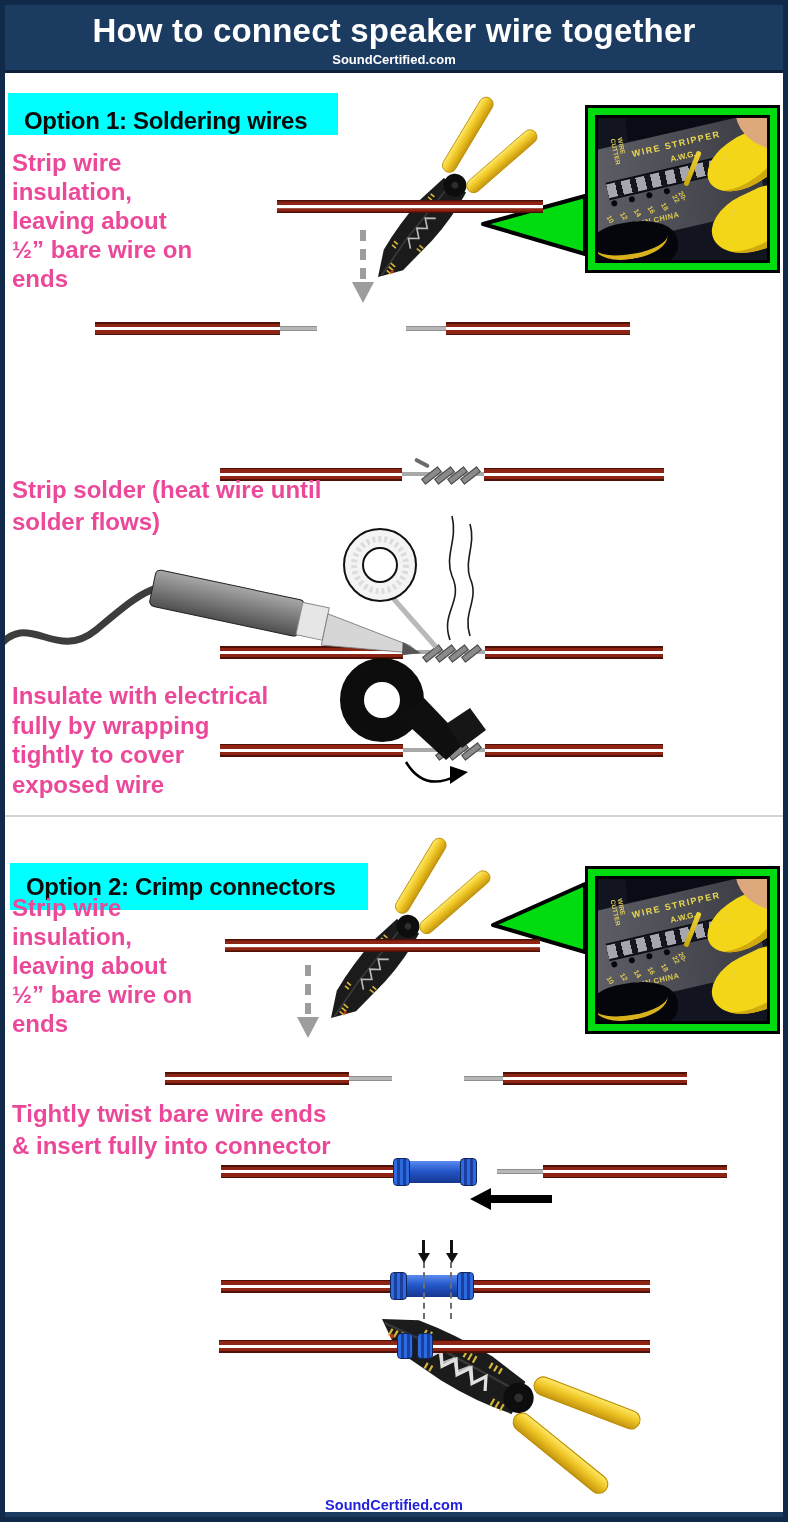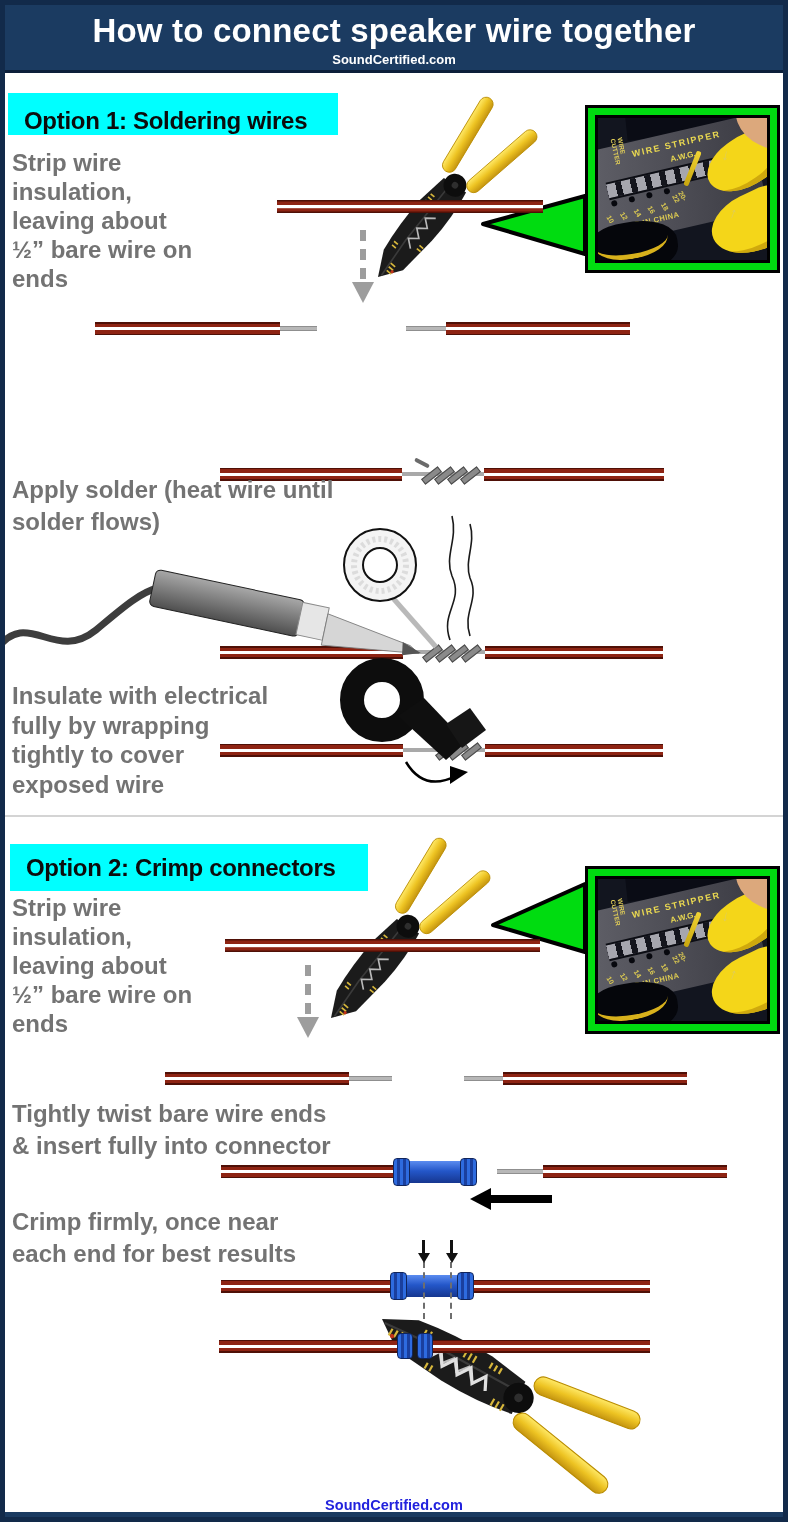--- a/index.html
+++ b/index.html
@@ -10,21 +10,21 @@
   .header-bar{position:absolute;left:5px;top:5px;right:5px;height:65px;background:#1b3b61;
               border-bottom:3px solid #0c1f3a;z-index:6;}
   .page-title{position:absolute;left:0;right:0;top:7px;text-align:center;color:#fff;
               font-size:33px;font-weight:bold;letter-spacing:.2px;}
   .site-name{position:absolute;left:0;right:0;top:47px;text-align:center;color:#fff;
              font-size:13px;font-weight:bold;}
   
   .h-band{position:absolute;background:#00ffff;color:#0c0c0c;font-weight:bold;
           font-size:24px;letter-spacing:-.3px;display:flex;align-items:center;
           padding-left:16px;box-sizing:border-box;z-index:6;}
-  .body-text{position:absolute;color:#737373;font-weight:bold;font-size:24px;
+  .body-text{position:absolute;color:#ec4899;font-weight:bold;font-size:24px;
              white-space:pre-line;z-index:6;}
   
   .wire{position:absolute;height:13px;z-index:2;
         background:linear-gradient(to bottom,#4f1007 0 1.5px,#8e2413 1.5px 5px,
         #ffffff 5px 8.2px,#8e2413 8.2px 11.5px,#4f1007 11.5px 13px);}
   .bare{position:absolute;height:5px;background:#b7b7b7;border-top:1px solid #8f8f8f;
         border-bottom:1px solid #8f8f8f;box-sizing:border-box;z-index:2;}
   .twist{position:absolute;width:82px;height:27px;z-index:3;}
   .twist .line{position:absolute;left:0;right:0;top:11px;height:4px;background:#a9a9a9;}
   .twist .hx{position:absolute;top:4px;width:5px;height:19px;background:#8a8a8a;
@@ -145,21 +145,21 @@
   <div class="twist" style="left:402px;top:461px;">
     <div class="hook"></div>
       <div class="line"></div>
     <div class="hx" style="left:26px;"></div>
       <div class="hx" style="left:39px;"></div>
     <div class="hx" style="left:52px;"></div>
       <div class="hx" style="left:65px;"></div>
   </div>
   <div class="wire" style="left:484px;top:468px;width:180px;"></div>
 
-  <div class="body-text" style="left:12px;top:474px;line-height:32px;">Apply solder (heat wire until
+  <div class="body-text" style="left:12px;top:474px;line-height:32px;">Strip solder (heat wire until
 solder flows)</div>
 
   <div class="wire" style="left:220px;top:646px;width:183px;"></div>
   <div class="twist" style="left:403px;top:639px;">
     <div class="line"></div>
     <div class="hx" style="left:26px;"></div>
       <div class="hx" style="left:39px;"></div>
     <div class="hx" style="left:52px;"></div>
       <div class="hx" style="left:65px;"></div>
   </div>
@@ -174,21 +174,21 @@
   <div class="twist" style="left:403px;top:737px;">
     <div class="line"></div>
     <div class="hx" style="left:39px;"></div>
       <div class="hx" style="left:52px;"></div>
     <div class="hx" style="left:65px;"></div>
   </div>
   <div class="wire" style="left:485px;top:744px;width:178px;"></div>
 
   <div class="divider" style="top:815px;"></div>
 
-  <div class="h-band" style="left:10px;top:844px;width:358px;height:47px;">
+  <div class="h-band" style="left:10px;top:863px;width:358px;height:47px;">
     <span>Option 2: Crimp connectors</span>
   </div>
 
   <div class="body-text" style="left:12px;top:893px;line-height:29px;">Strip wire
 insulation,
 leaving about
 ½” bare wire on
 ends</div>
 
   <div class="dash-arrow" style="left:297px;top:965px;">
@@ -211,22 +211,20 @@
       <div class="cap r"></div>
   </div>
   <div class="bare" style="left:497px;top:1169px;width:46px;"></div>
   <div class="wire" style="left:543px;top:1165px;width:184px;"></div>
 
   <div class="left-arrow" style="left:470px;top:1188px;">
     <div class="head"></div>
       <div class="shaft"></div>
   </div>
 
-  <div class="body-text" style="left:12px;top:1206px;line-height:32px;">Crimp firmly, once near
-each end for best results</div>
 
   <div class="sm-down-arrow" style="left:418px;top:1240px;">
     <div class="shaft"></div>
       <div class="head"></div>
   </div>
   <div class="sm-down-arrow" style="left:446px;top:1240px;">
     <div class="shaft"></div>
       <div class="head"></div>
   </div>
 

